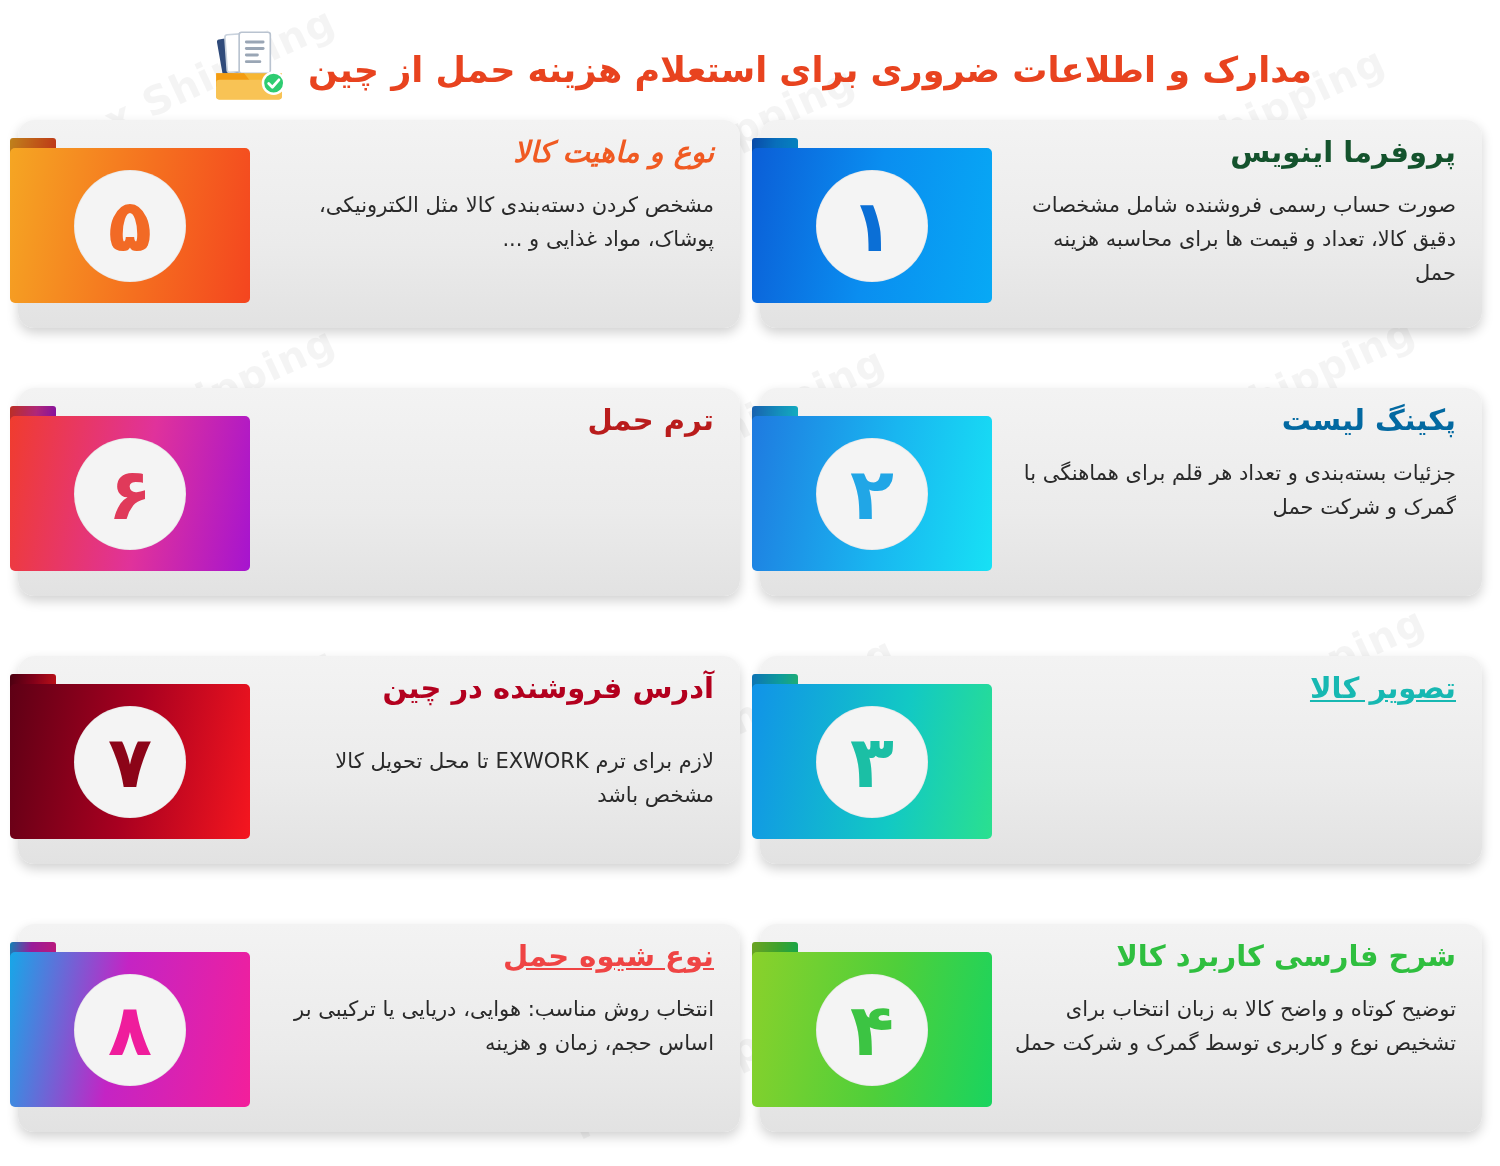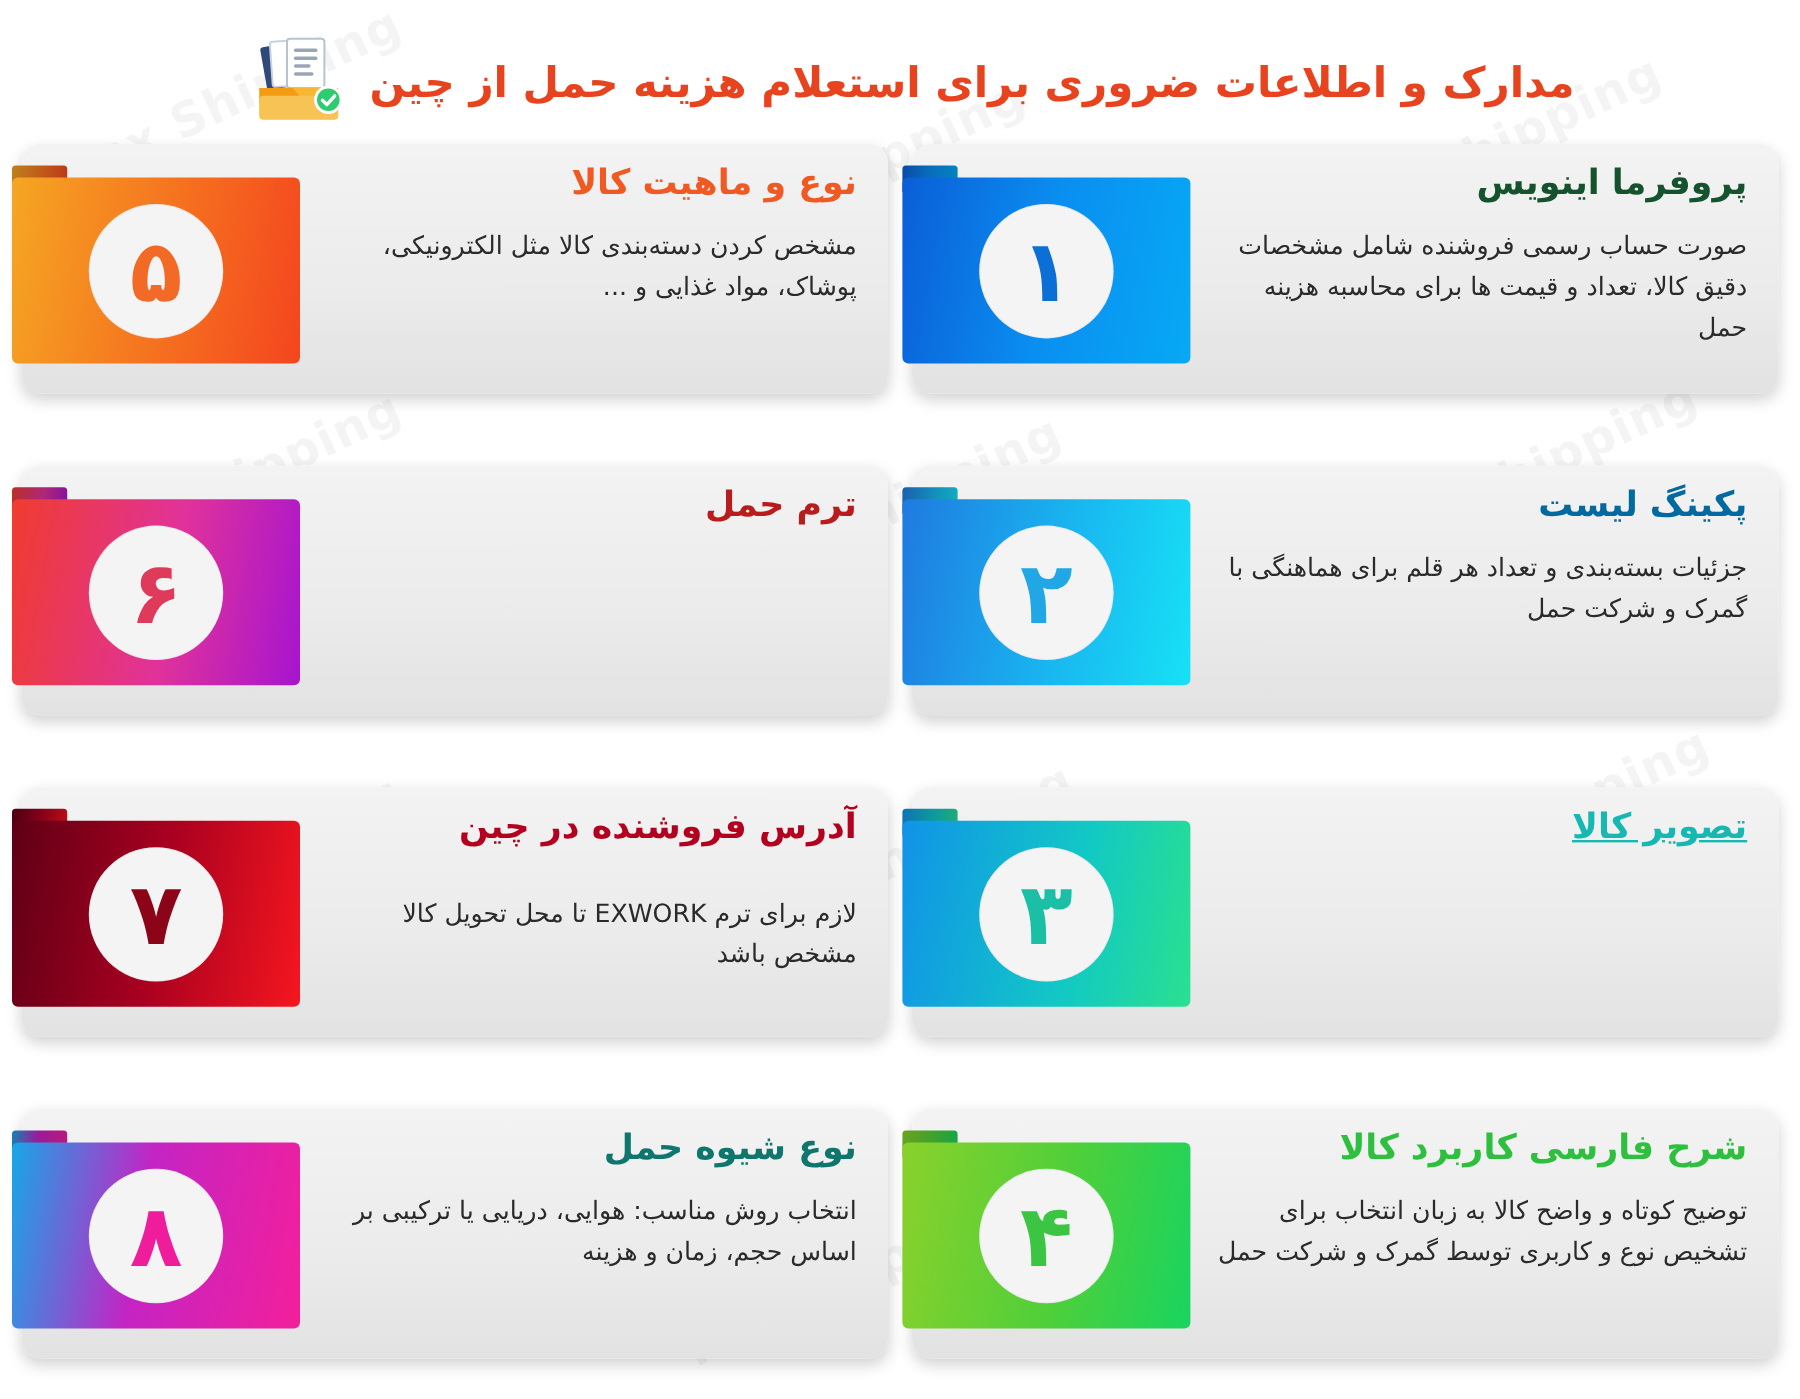--- a/index.html
+++ b/index.html
@@ -210,21 +210,21 @@
       <div class="badge-fold" style="background: linear-gradient(100deg, rgb(11, 94, 215) 0%, rgb(10, 142, 240) 50%, rgb(7, 169, 245) 100%);"></div>
       <div class="badge-main" style="background: linear-gradient(100deg, rgb(11, 94, 215) 0%, rgb(10, 142, 240) 50%, rgb(7, 169, 245) 100%);"></div>
       <div class="badge-circle">
         <span class="badge-num" style="color: rgb(11, 111, 214);">۱</span>
       </div>
     </div>
   </div>
 
   <div class="card left-col">
     <div class="card-body"></div>
-    <div class="card-title" style="color: rgb(240, 90, 34);">نوع و ماهیت کالا</div>
+    <div class="card-title" style="color: rgb(240, 90, 34); font-style: italic;">نوع و ماهیت کالا</div>
     <div class="card-desc">مشخص کردن دسته‌بندی کالا مثل الکترونیکی، پوشاک، مواد غذایی و ...</div>
     <div class="badge">
       <div class="badge-fold" style="background: linear-gradient(100deg, rgb(245, 166, 35) 0%, rgb(245, 112, 31) 55%, rgb(244, 69, 31) 100%);"></div>
       <div class="badge-main" style="background: linear-gradient(100deg, rgb(245, 166, 35) 0%, rgb(245, 112, 31) 55%, rgb(244, 69, 31) 100%);"></div>
       <div class="badge-circle">
         <span class="badge-num" style="color: rgb(242, 106, 37);">۵</span>
       </div>
     </div>
   </div>
 
@@ -286,21 +286,21 @@
       <div class="badge-fold" style="background: linear-gradient(100deg, rgb(138, 209, 43) 0%, rgb(79, 207, 58) 55%, rgb(25, 212, 95) 100%);"></div>
       <div class="badge-main" style="background: linear-gradient(100deg, rgb(138, 209, 43) 0%, rgb(79, 207, 58) 55%, rgb(25, 212, 95) 100%);"></div>
       <div class="badge-circle">
         <span class="badge-num" style="color: rgb(60, 196, 67);">۴</span>
       </div>
     </div>
   </div>
 
   <div class="card left-col">
     <div class="card-body"></div>
-    <div class="card-title" style="color: #0f766e;">نوع شیوه حمل</div>
+    <div class="card-title" style="color: #ef4444; text-decoration: underline;">نوع شیوه حمل</div>
     <div class="card-desc">انتخاب روش مناسب: هوایی، دریایی یا ترکیبی بر اساس حجم، زمان و هزینه</div>
     <div class="badge">
       <div class="badge-fold" style="background: linear-gradient(100deg, rgb(23, 167, 232) 0%, rgb(196, 36, 196) 45%, rgb(243, 31, 155) 100%);"></div>
       <div class="badge-main" style="background: linear-gradient(100deg, rgb(23, 167, 232) 0%, rgb(196, 36, 196) 45%, rgb(243, 31, 155) 100%);"></div>
       <div class="badge-circle">
         <span class="badge-num" style="color: rgb(239, 29, 156);">۸</span>
       </div>
     </div>
   </div>
 

